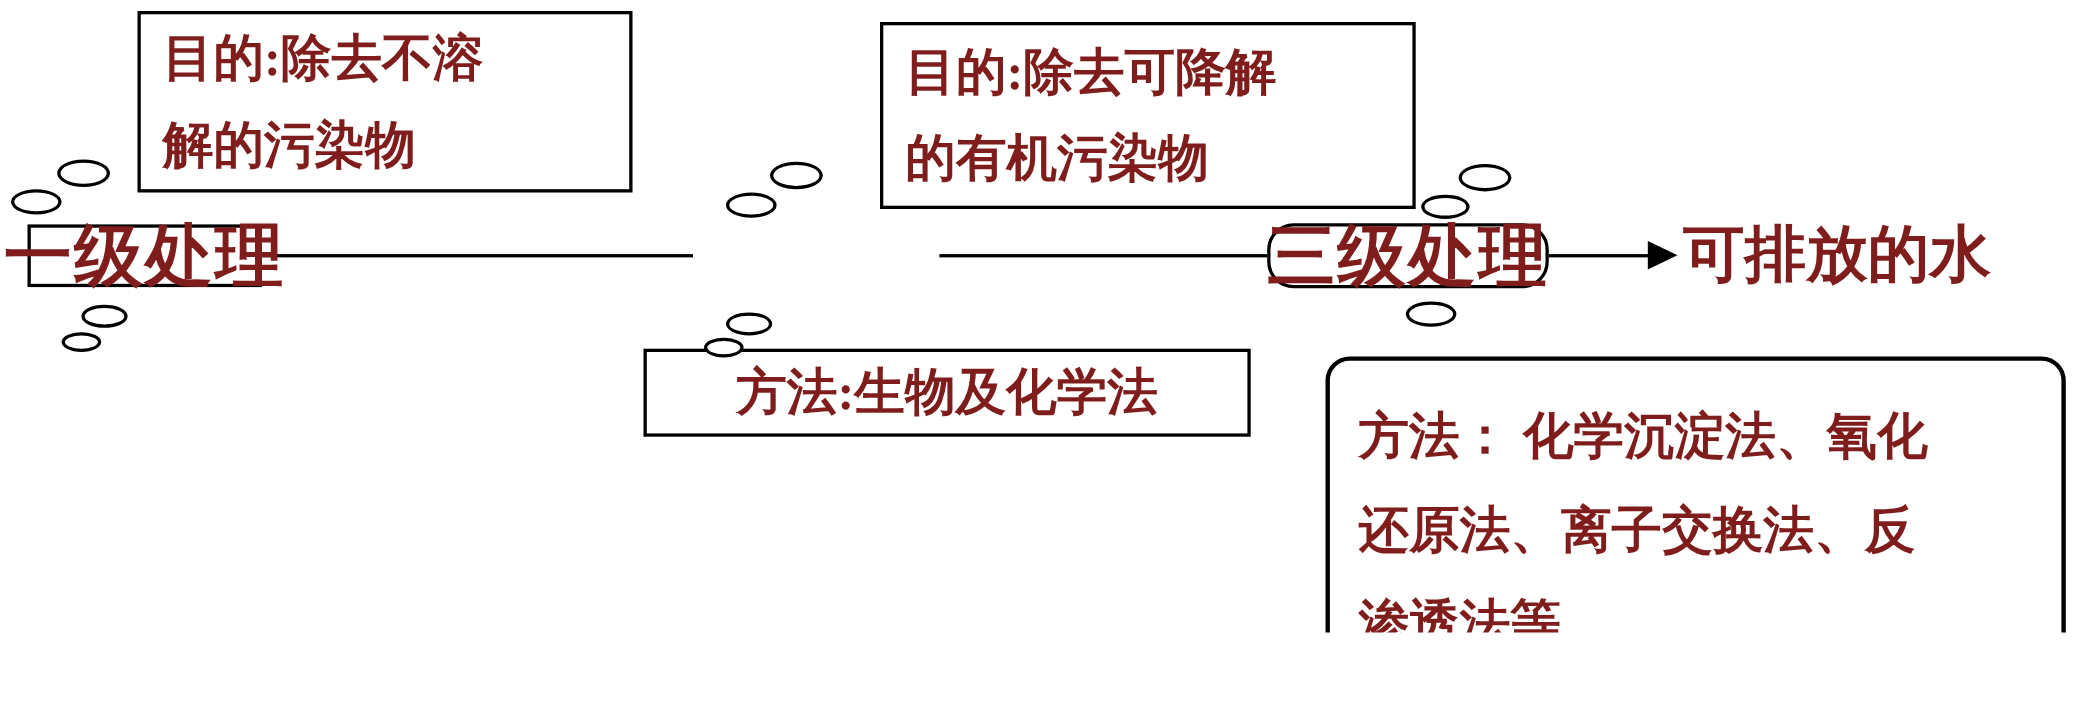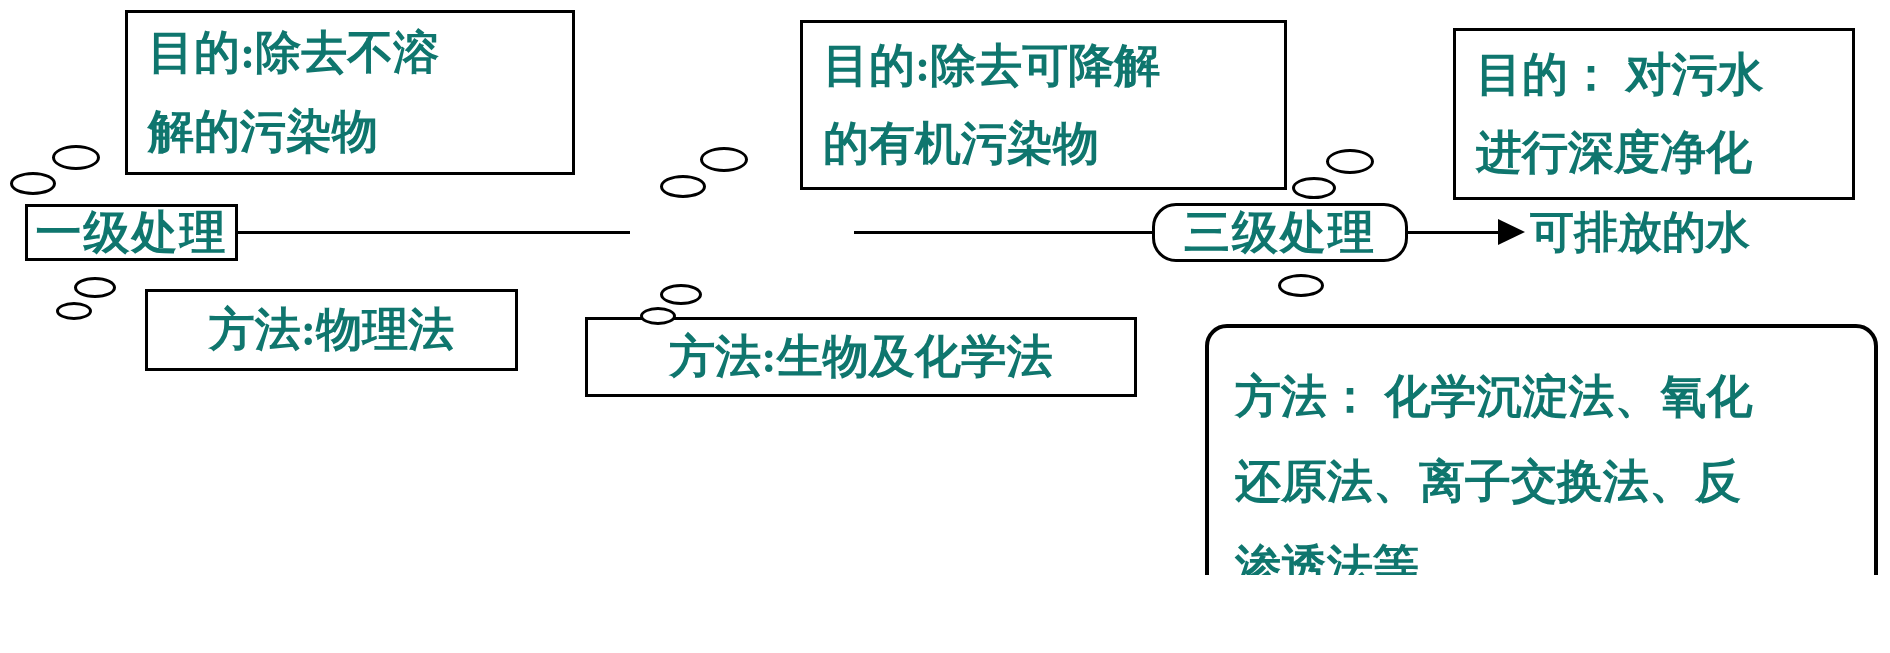--- a/index.html
+++ b/index.html
@@ -6,34 +6,34 @@
   body {
     font-family: "Liberation Serif", "DejaVu Serif", serif;
     background: #ffffff;
   }
   .diagram {
     position: relative;
     width: 1890px;
     height: 575px;
     background: #ffffff;
     overflow: hidden;
-    color: #0f766e;
+    color: #7f1d1d;
     font-weight: bold;
   }
   .box {
     position: absolute;
     border: 3px solid #000;
     background: #fff;
     display: flex;
     align-items: center;
   }
   
   .stage {
     justify-content: center;
-    font-size: 46px;
+    font-size: 62px;
     letter-spacing: 2px;
     white-space: nowrap;
   }
   .s1 { left: 25px;   top: 204px; width: 213px; height: 57px; }
   .s2 { left: 630px;  top: 200px; width: 224px; height: 61px; }
   .s3 { left: 1152px; top: 203px; width: 256px; height: 59px; border-radius: 24px; }
 
   
   .purpose {
     font-size: 46px;
@@ -82,21 +82,21 @@
     border-left: 27px solid #000;
   }
 
   .output {
     position: absolute;
     left: 1530px;
     top: 202px;
     height: 60px;
     display: flex;
     align-items: center;
-    font-size: 44px;
+    font-size: 56px;
     white-space: nowrap;
     text-align: right;
   }
 
   
   .dot {
     position: absolute;
     border: 3px solid #000;
     border-radius: 50%;
     background: #fff;
@@ -104,34 +104,31 @@
 </style>
 </head>
 <body>
 
 <div class="diagram">
 
   <div class="box purpose p1">目的:除去不溶
 解的污染物</div>
   <div class="box purpose p2">目的:除去可降解
 的有机污染物</div>
-  <div class="box purpose p3">目的： 对污水
-进行深度净化</div>
 
   <div class="line l1"></div>
   <div class="line l2"></div>
   <div class="line l3"></div>
   <div class="arrowhead"></div>
 
   <div class="box stage s1">一级处理</div>
   <div class="box stage s3">三级处理</div>
 
   <div class="output">可排放的水</div>
 
-  <div class="box method m1">方法:物理法</div>
   <div class="box method m2">方法:生物及化学法</div>
   <div class="box method m3">方法： 化学沉淀法、氧化
 还原法、离子交换法、反
 渗透法等</div>
 
   <div class="dot" style="left:10px;  top:172px; width:46px; height:23px;"></div>
   <div class="dot" style="left:52px;  top:145px; width:48px; height:25px;"></div>
 
   <div class="dot" style="left:74px;  top:277px; width:42px; height:21px;"></div>
   <div class="dot" style="left:56px;  top:302px; width:36px; height:18px;"></div>

